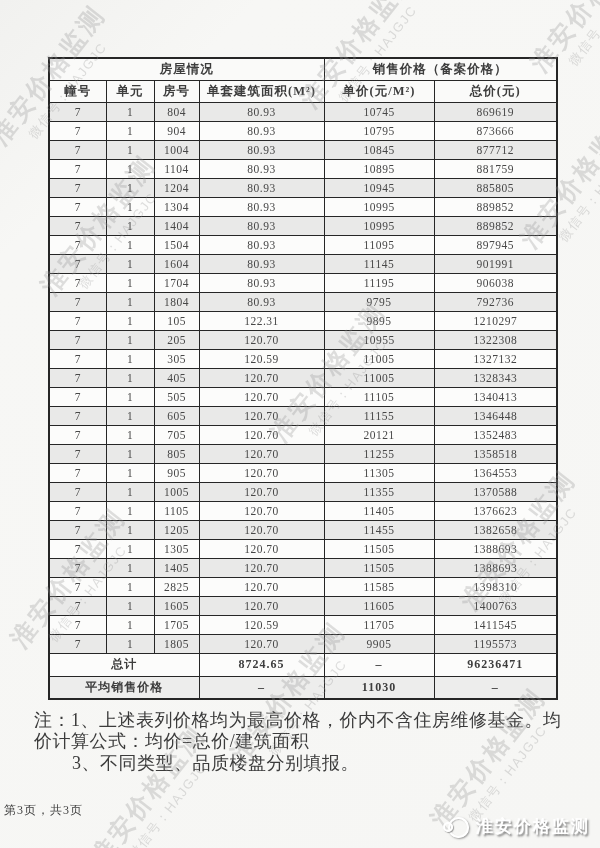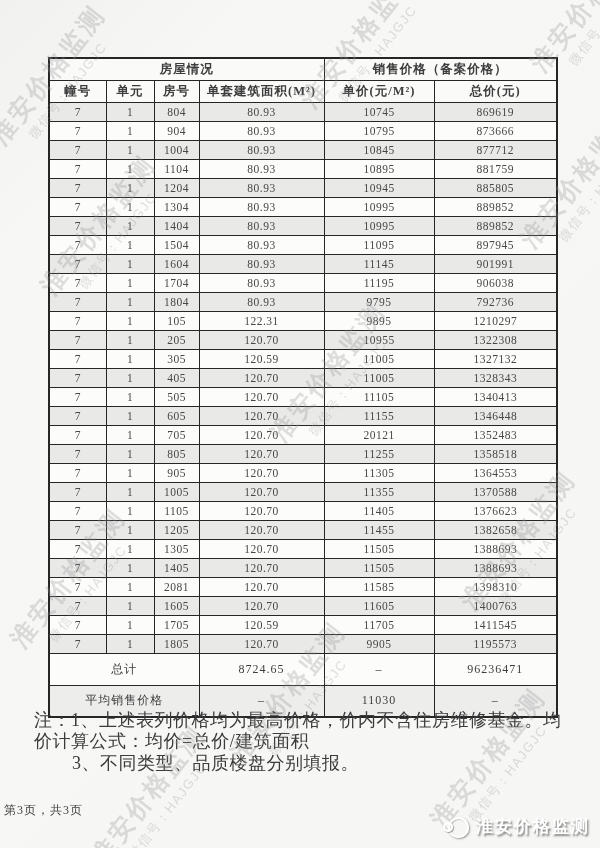--- a/index.html
+++ b/index.html
@@ -32,21 +32,21 @@
   .price-table thead th {
     height:22px; font-size:12.5px; font-weight:bold; background:#fafaf9;
     letter-spacing:1px;
   }
   .price-table tbody td {
     height:18px; line-height:18px; font-size:11.5px; letter-spacing:0.5px;
     background:#fcfcfb; color:#474747;
   }
   .price-table tbody tr:nth-child(odd) td { background:#e9e9e8; }
   .price-table tfoot td {
-    height:32px; font-size:12px; font-weight:normal; letter-spacing:1px;
+    height:23px; font-size:12px; font-weight:bold; letter-spacing:1px;
   }
   .price-table tfoot tr.total-row td { background:#fcfcfb; }
   .price-table tfoot tr.avg-row td { background:#ededec;margin-top:24px; }
   .notes {
     position:absolute; left:34px; top:710px; width:534px;
     font-size:18px; line-height:21px; color:#3b3b3b; z-index:2;
     letter-spacing:0.5px;
   }
   .notes p.indented { padding-left:38px; margin-top:0.5px; }
   .page-num {
@@ -317,21 +317,21 @@
           <td>7</td>
           <td>1</td>
           <td>1405</td>
           <td>120.70</td>
           <td>11505</td>
           <td>1388693</td>
         </tr>
         <tr>
           <td>7</td>
           <td>1</td>
-          <td>2081</td>
+          <td>2825</td>
           <td>120.70</td>
           <td>11585</td>
           <td>1398310</td>
         </tr>
         <tr>
           <td>7</td>
           <td>1</td>
           <td>1605</td>
           <td>120.70</td>
           <td>11605</td>

